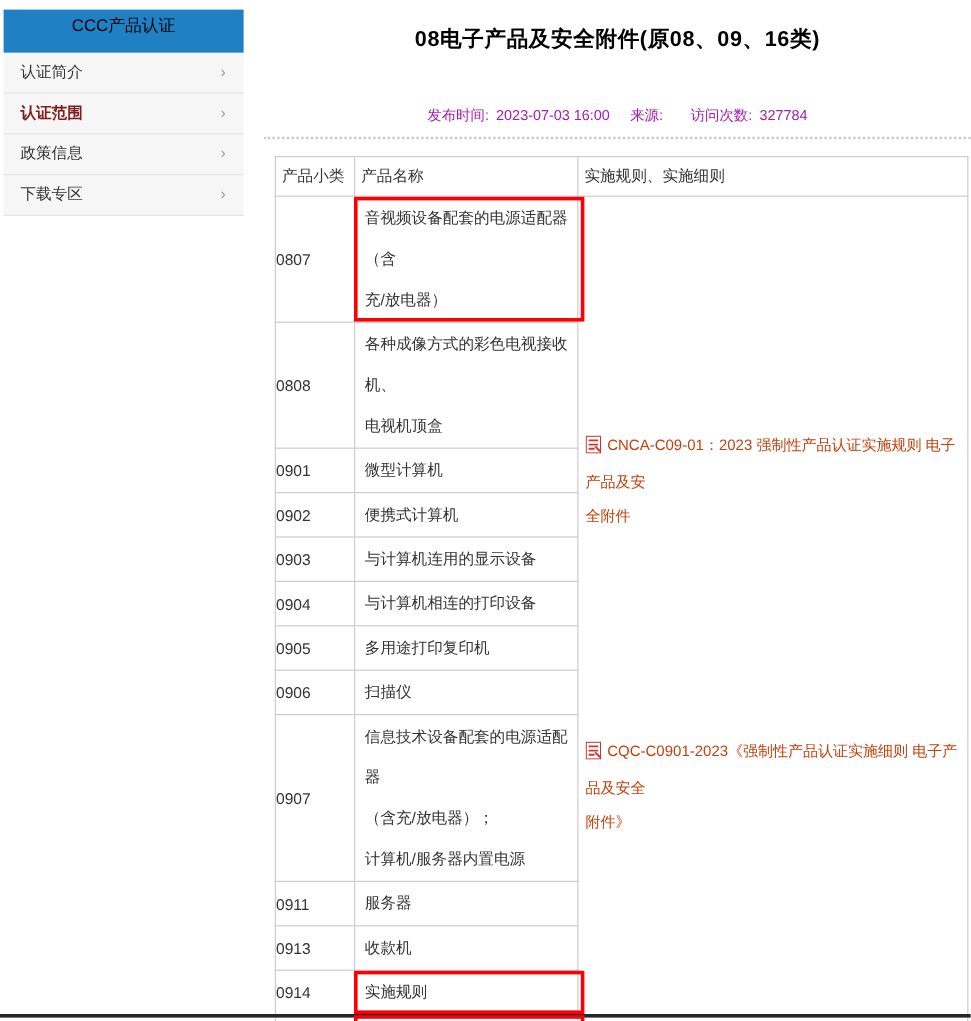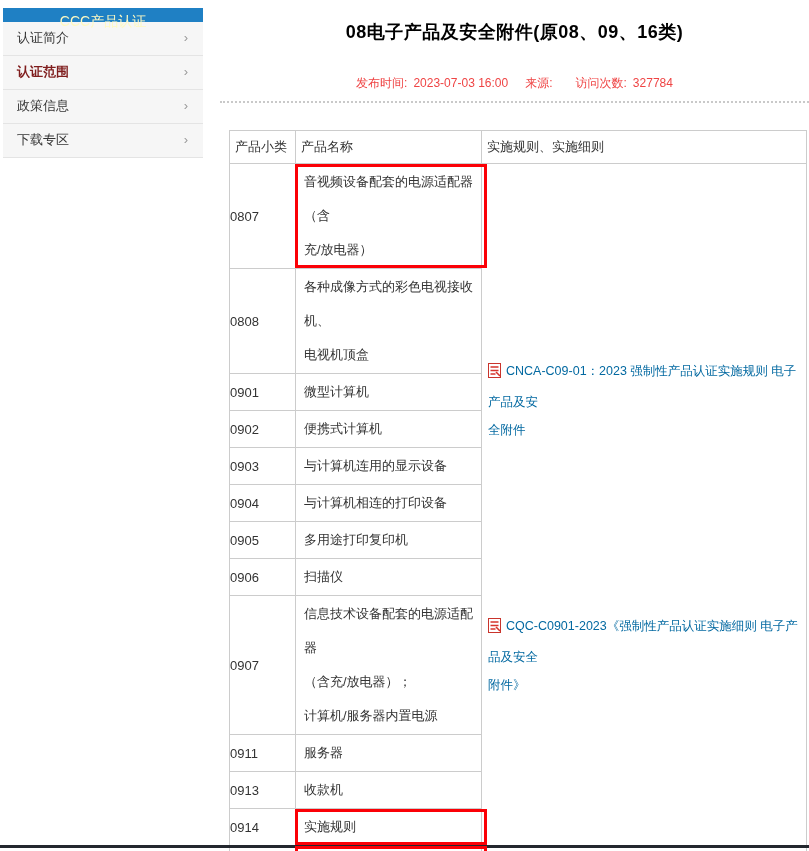--- a/index.html
+++ b/index.html
@@ -8,22 +8,22 @@
     position:relative;
     font-family:"Liberation Sans","DejaVu Sans",sans-serif;
     background:#fff;
     overflow:hidden;
     color:#333;
   }
 
   
   .sidebar { position:absolute; left:3px; top:8px; width:200px; }
   .sidebar-header {
-    height:14px; line-height:27px;
-    background:#1f80c4; color:#fef9c3;
+    height:36px; line-height:27px;
+    background:#1f80c4; color:#000000;
     text-align:center; font-size:14px;
   }
   .sidebar-menu { background:#f6f6f6; }
   .sidebar-item {
     height:34px; line-height:34px;
     padding:0 15px 0 14px;
     display:flex; justify-content:space-between; align-items:flex-end;
     border-bottom:1px solid #e4e4e4;
     font-size:13px; color:#333; cursor:pointer;
   }
@@ -31,22 +31,22 @@
   .sidebar-item.active .item-label { color:#7f1d1d; font-weight:bold; }
 
   
   .content { position:absolute; left:220px; top:0; width:589px; }
   .page-title {
     margin-top:20px; text-align:center;
     font-size:18px; font-weight:bold; color:#000000;
     letter-spacing:0.5px;
   }
   .meta {
-    margin-top:31px; text-align:center;
-    font-size:12px; color:#ef4444;
+    margin-top:44px; text-align:center;
+    font-size:12px; color:#a21caf;
   }
   .meta span { margin:0 3px; }
   .meta .gap { margin-left:14px; }
   .dotted-sep {
     margin-top:9px; height:0;
     border-bottom:2px dotted #c9c9c9;
   }
 
   
   .cert-table {
@@ -71,21 +71,21 @@
   td.name-cell.highlight::after {
     content:""; position:absolute;
     top:0; bottom:0; left:-1px; right:-6px;
     border:3px solid #fb0006;
     pointer-events:none; z-index:5;
   }
   td.rule-cell { position:relative; vertical-align:top; }
   .doc-link {
     position:absolute; left:6px; right:4px;
     font-size:12.5px; line-height:28px;
-    color:#0369a1; cursor:pointer;
+    color:#c2410c; cursor:pointer;
     white-space:pre-line;
     text-decoration:none;
   }
   .doc-link-1 { top:193px; }
   .doc-link-2 { top:448px; }
   .pdf-icon { display:inline-block; vertical-align:-3px; margin-right:5px; }
 
   
   .footer-line {
     position:absolute; left:0; bottom:3px;

